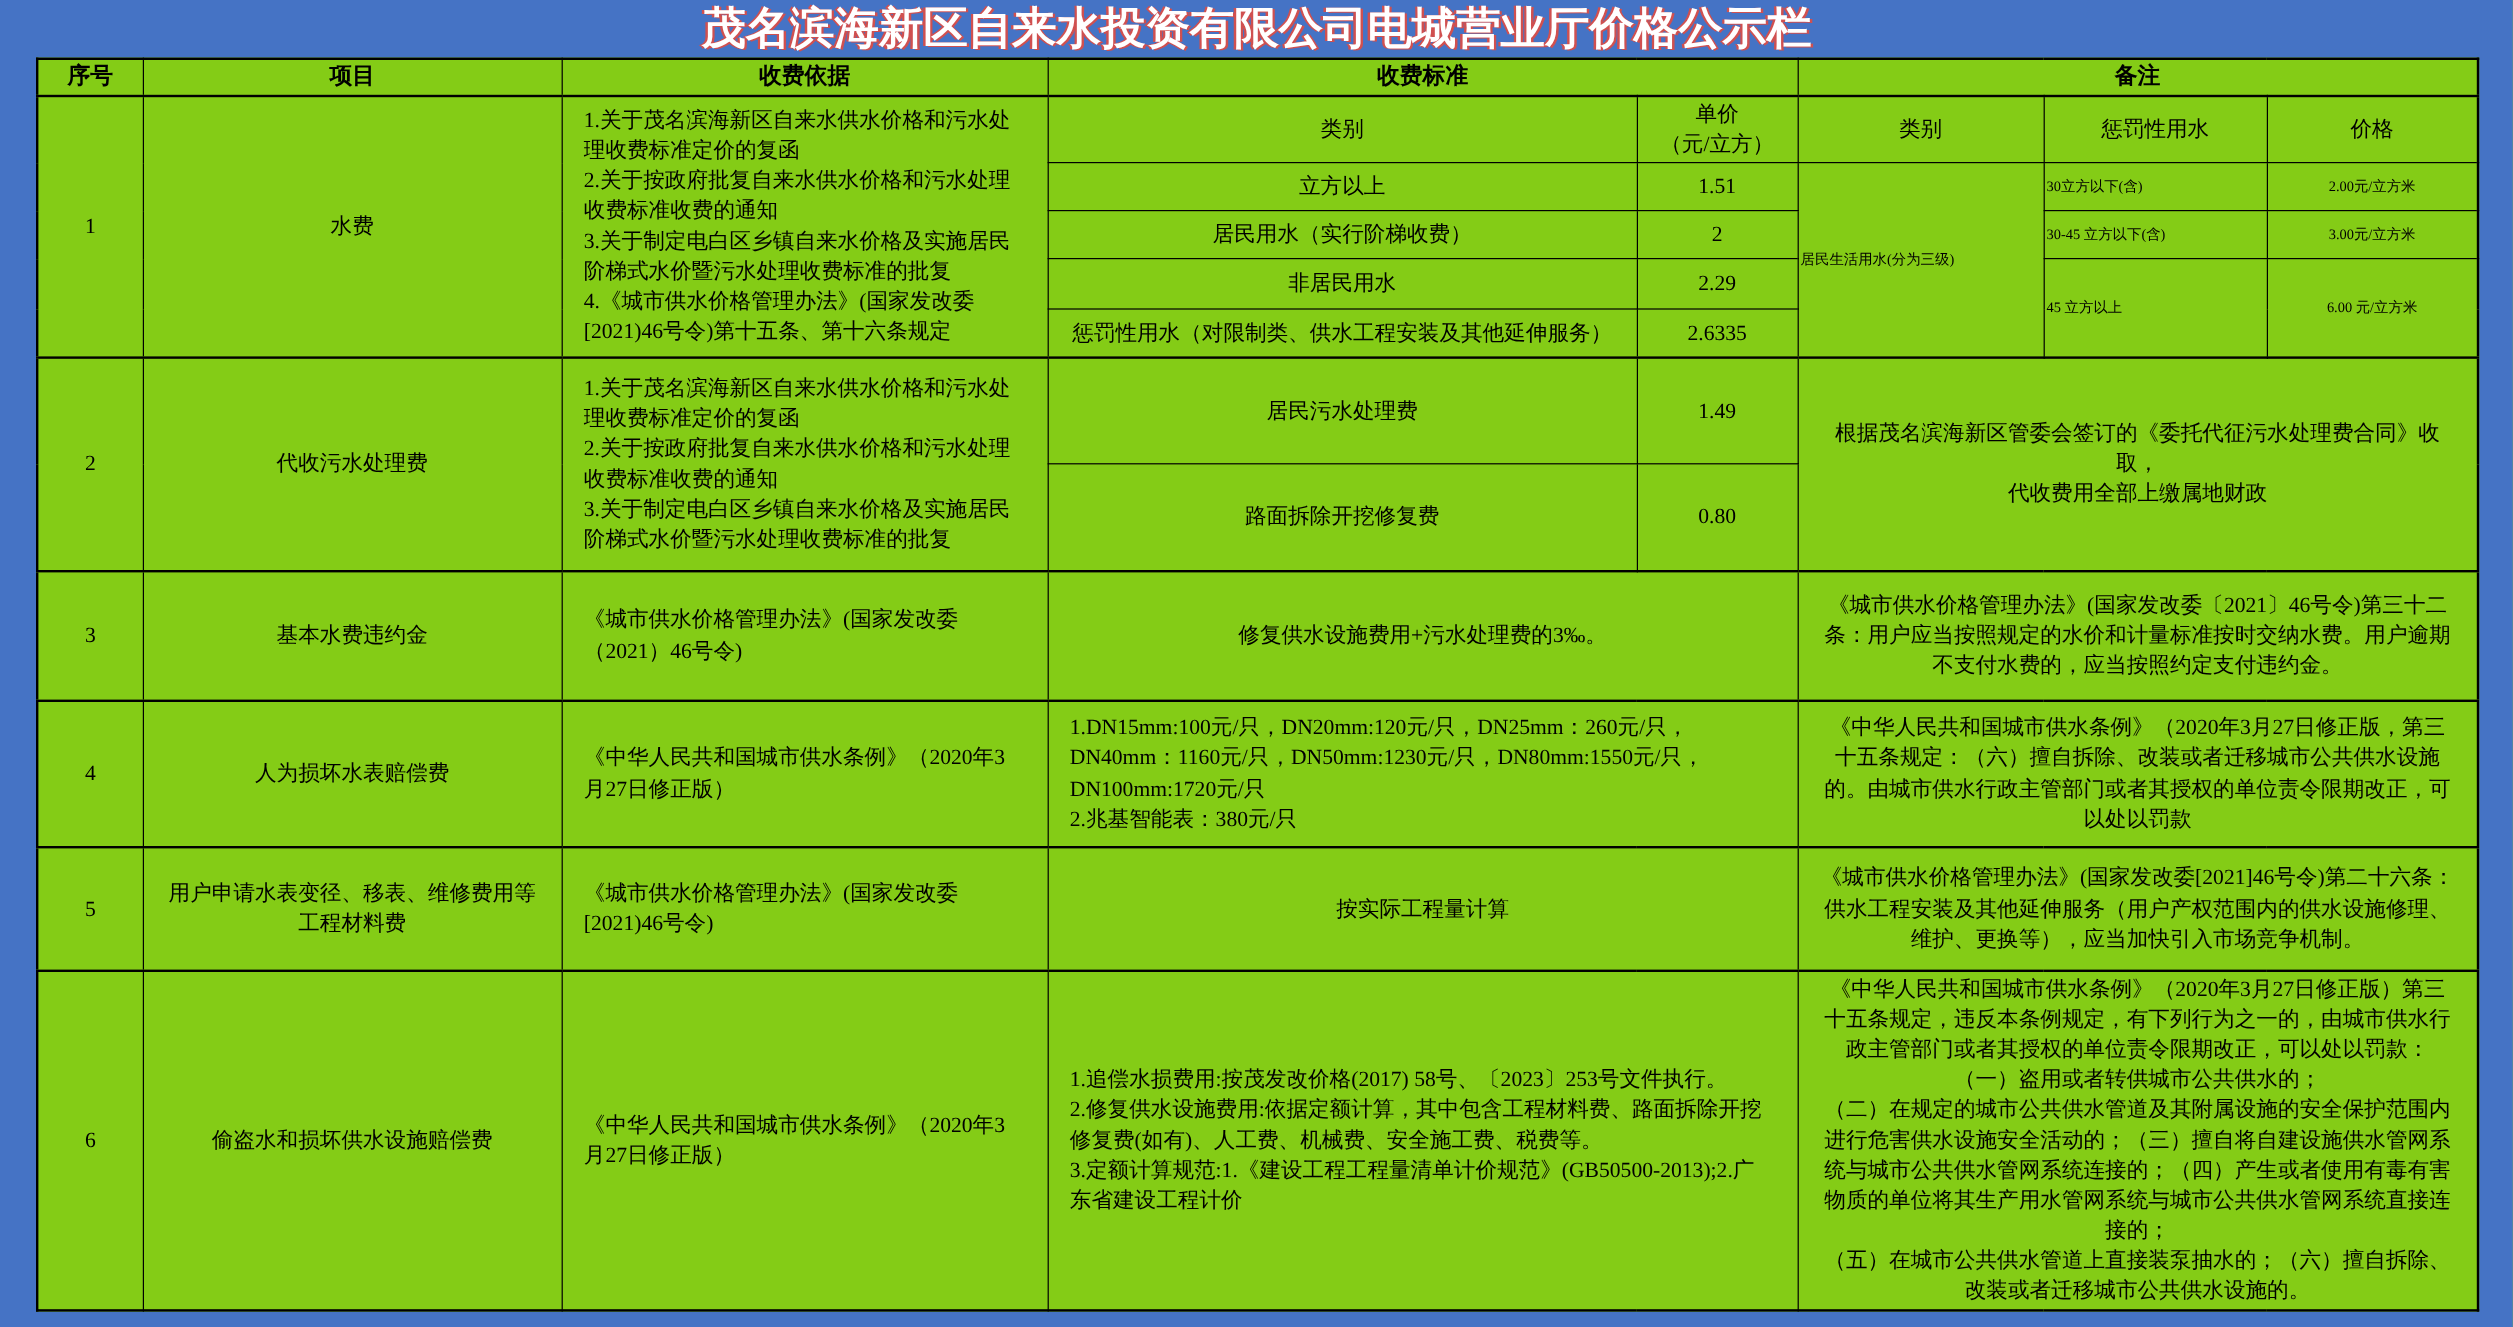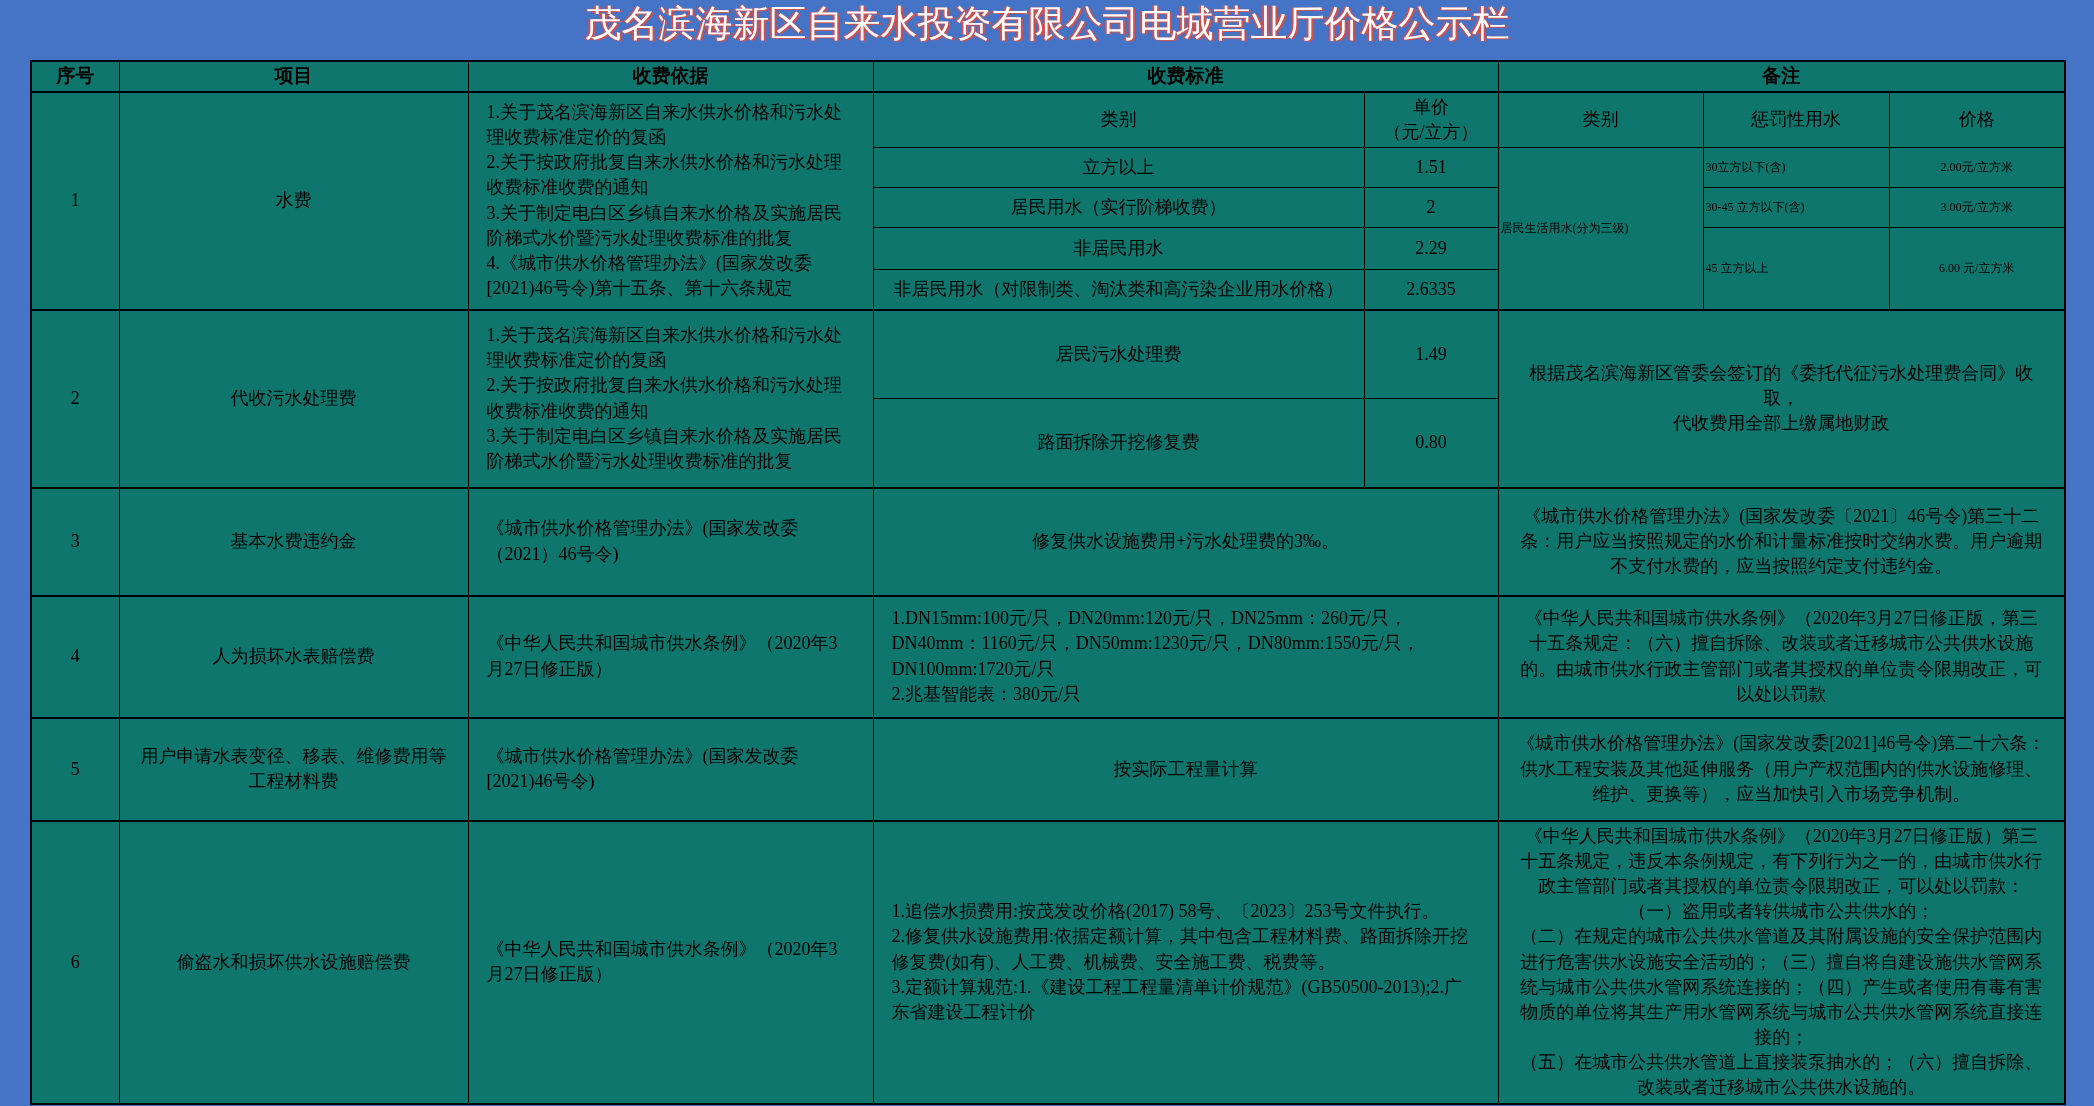--- a/index.html
+++ b/index.html
@@ -3,30 +3,30 @@
 <meta charset="utf-8">
 <style>
   html,body{margin:0;padding:0;}
   body{
     width:2094px;height:1106px;
     background:#4573C5;
     font-family:"Liberation Serif","DejaVu Serif",serif;
   }
   .wrap{padding:0 30px 8px 30px;}
   .title{
-    height:60px;line-height:48px;
+    height:48px;line-height:48px;
     text-align:center;
     font-family:"Liberation Sans","DejaVu Sans",sans-serif;
-    font-weight:normal;font-size:37px;color:#ffffff;
+    font-weight:bold;font-size:37px;color:#ffffff;
     text-shadow:-2px 0 0 #d05050, 2px 1px 0 #d05050;
     white-space:nowrap;
   }
   table{
     width:2034px;table-layout:fixed;border-collapse:collapse;
-    background:#0f766e;border:2px solid #000;
+    background:#84cc16;border:2px solid #000;
   }
   td,th{
     border:1px solid #000;
     padding:2px 18px;
     font-size:18px;line-height:1.4;
     text-align:center;vertical-align:middle;
     overflow-wrap:anywhere;
     color:#000;
   }
   th{
@@ -105,21 +105,21 @@
     <td class="left tight">30-45 立方以下(含)</td>
     <td class="tight">3.00元/立方米</td>
   </tr>
   <tr class="h-r1d">
     <td>非居民用水</td>
     <td>2.29</td>
     <td rowspan="2" class="left tight">45 立方以上</td>
     <td rowspan="2" class="tight">6.00 元/立方米</td>
   </tr>
   <tr class="h-r1e">
-    <td>非居民用水（对限制类、淘汰类和高污染企业用水价格）</td>
+    <td>惩罚性用水（对限制类、供水工程安装及其他延伸服务）</td>
     <td>2.6335</td>
   </tr>
 
   <tr class="sec h-r2">
     <td rowspan="2">2</td>
     <td rowspan="2">代收污水处理费</td>
     <td rowspan="2" class="left pre">1.关于茂名滨海新区自来水供水价格和污水处理收费标准定价的复函
 2.关于按政府批复自来水供水价格和污水处理收费标准收费的通知
 3.关于制定电白区乡镇自来水价格及实施居民阶梯式水价暨污水处理收费标准的批复</td>
     <td>居民污水处理费</td>

